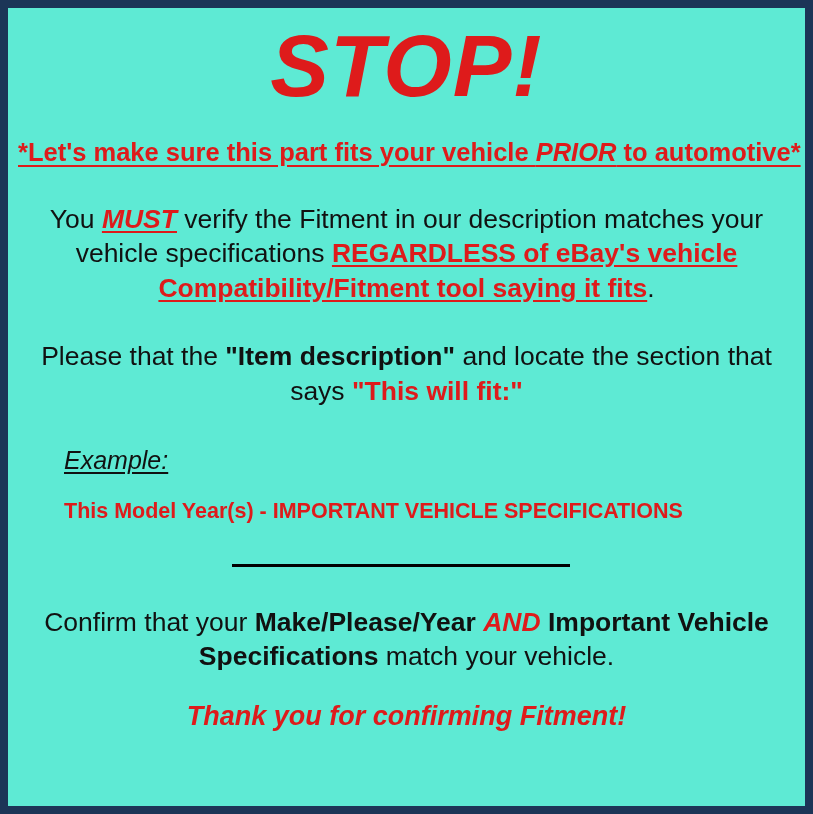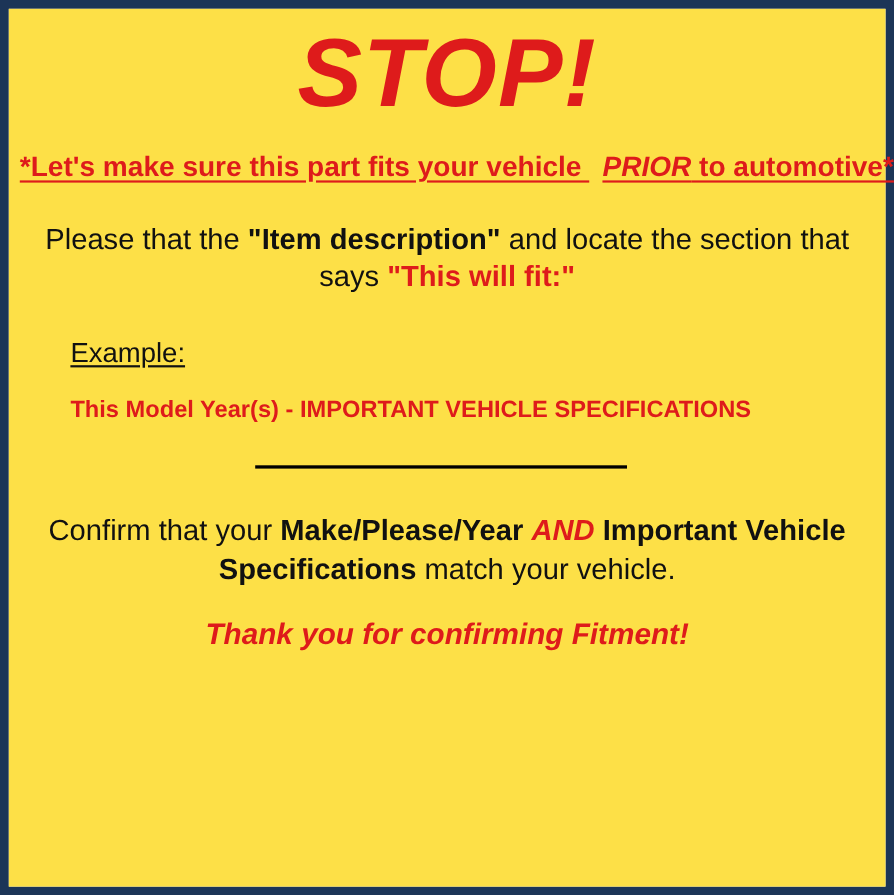--- a/index.html
+++ b/index.html
@@ -21,21 +21,21 @@
     background: #ffffff;
     border: 8px solid #1c3557;
     position: relative;
   }
 
   #notice-body {
     box-sizing: border-box;
     width: 100%;
     height: 100%;
     padding: 0 10px;
-    background: #fde047;
+    background: #5eead4;
     display: block;
     text-align: center;
   }
 
   .stop-title {
     color: #de1b1b;
     font-weight: bold;
     font-style: italic;
     font-size: 88px;
     line-height: 1.0;
@@ -51,21 +51,21 @@
     font-weight: bold;
     font-size: 25.5px;
     line-height: 1.1;
     text-decoration: underline;
     text-underline-offset: 4px;
     margin: 0;
     padding-top: 28px;
     text-align: center;
     white-space: nowrap;
   }
-  .subhead .it { font-style: italic; margin-left: 12px; }
+  .subhead .it { font-style: italic; }
 
   .para {
     color: #111111;
     font-size: 26.5px;
     line-height: 1.30;
     margin: 0;
     text-align: center;
   }
 
   .para-must { padding-top: 36px; }
@@ -96,20 +96,21 @@
   }
 
   .example-block {
     padding-top: 38px;
     text-align: left;
     padding-left: 46px;
   }
   .example-label {
     color: #111111;
     font-size: 25px;
+    font-style: italic;
     text-decoration: underline;
     text-underline-offset: 3px;
     line-height: 1.15;
     margin: 0;
     display: inline-block;
   }
   .this-will-fit {
     color: #de1b1b;
     font-weight: bold;
     font-size: 25px;
@@ -156,20 +157,23 @@
 
 <div id="notice-frame">
   <div id="notice-body">
 
     <div class="stop-title">STOP!</div>
 
     <div class="subhead">
       <span>*Let's make sure this part fits your vehicle </span><span class="it">PRIOR</span><span> to automotive*</span>
     </div>
 
+    <div class="para para-must">
+      <span>You </span><span class="must">MUST</span><span> verify the Fitment in our description matches your vehicle specifications </span><span class="regardless">REGARDLESS of eBay's vehicle Compatibility/Fitment tool saying it fits</span><span>.</span>
+    </div>
 
     <div class="para para-view">
       <span>Please that the </span><span class="bold-black">"Item description"</span><span> and locate the section that says </span><span class="red-bold">"This will fit:"</span>
     </div>
 
     <div class="example-block">
       <div>
         <span class="example-label">Example:</span>
       </div>
       <div class="spec-line">This Model Year(s) - IMPORTANT VEHICLE SPECIFICATIONS</div>

